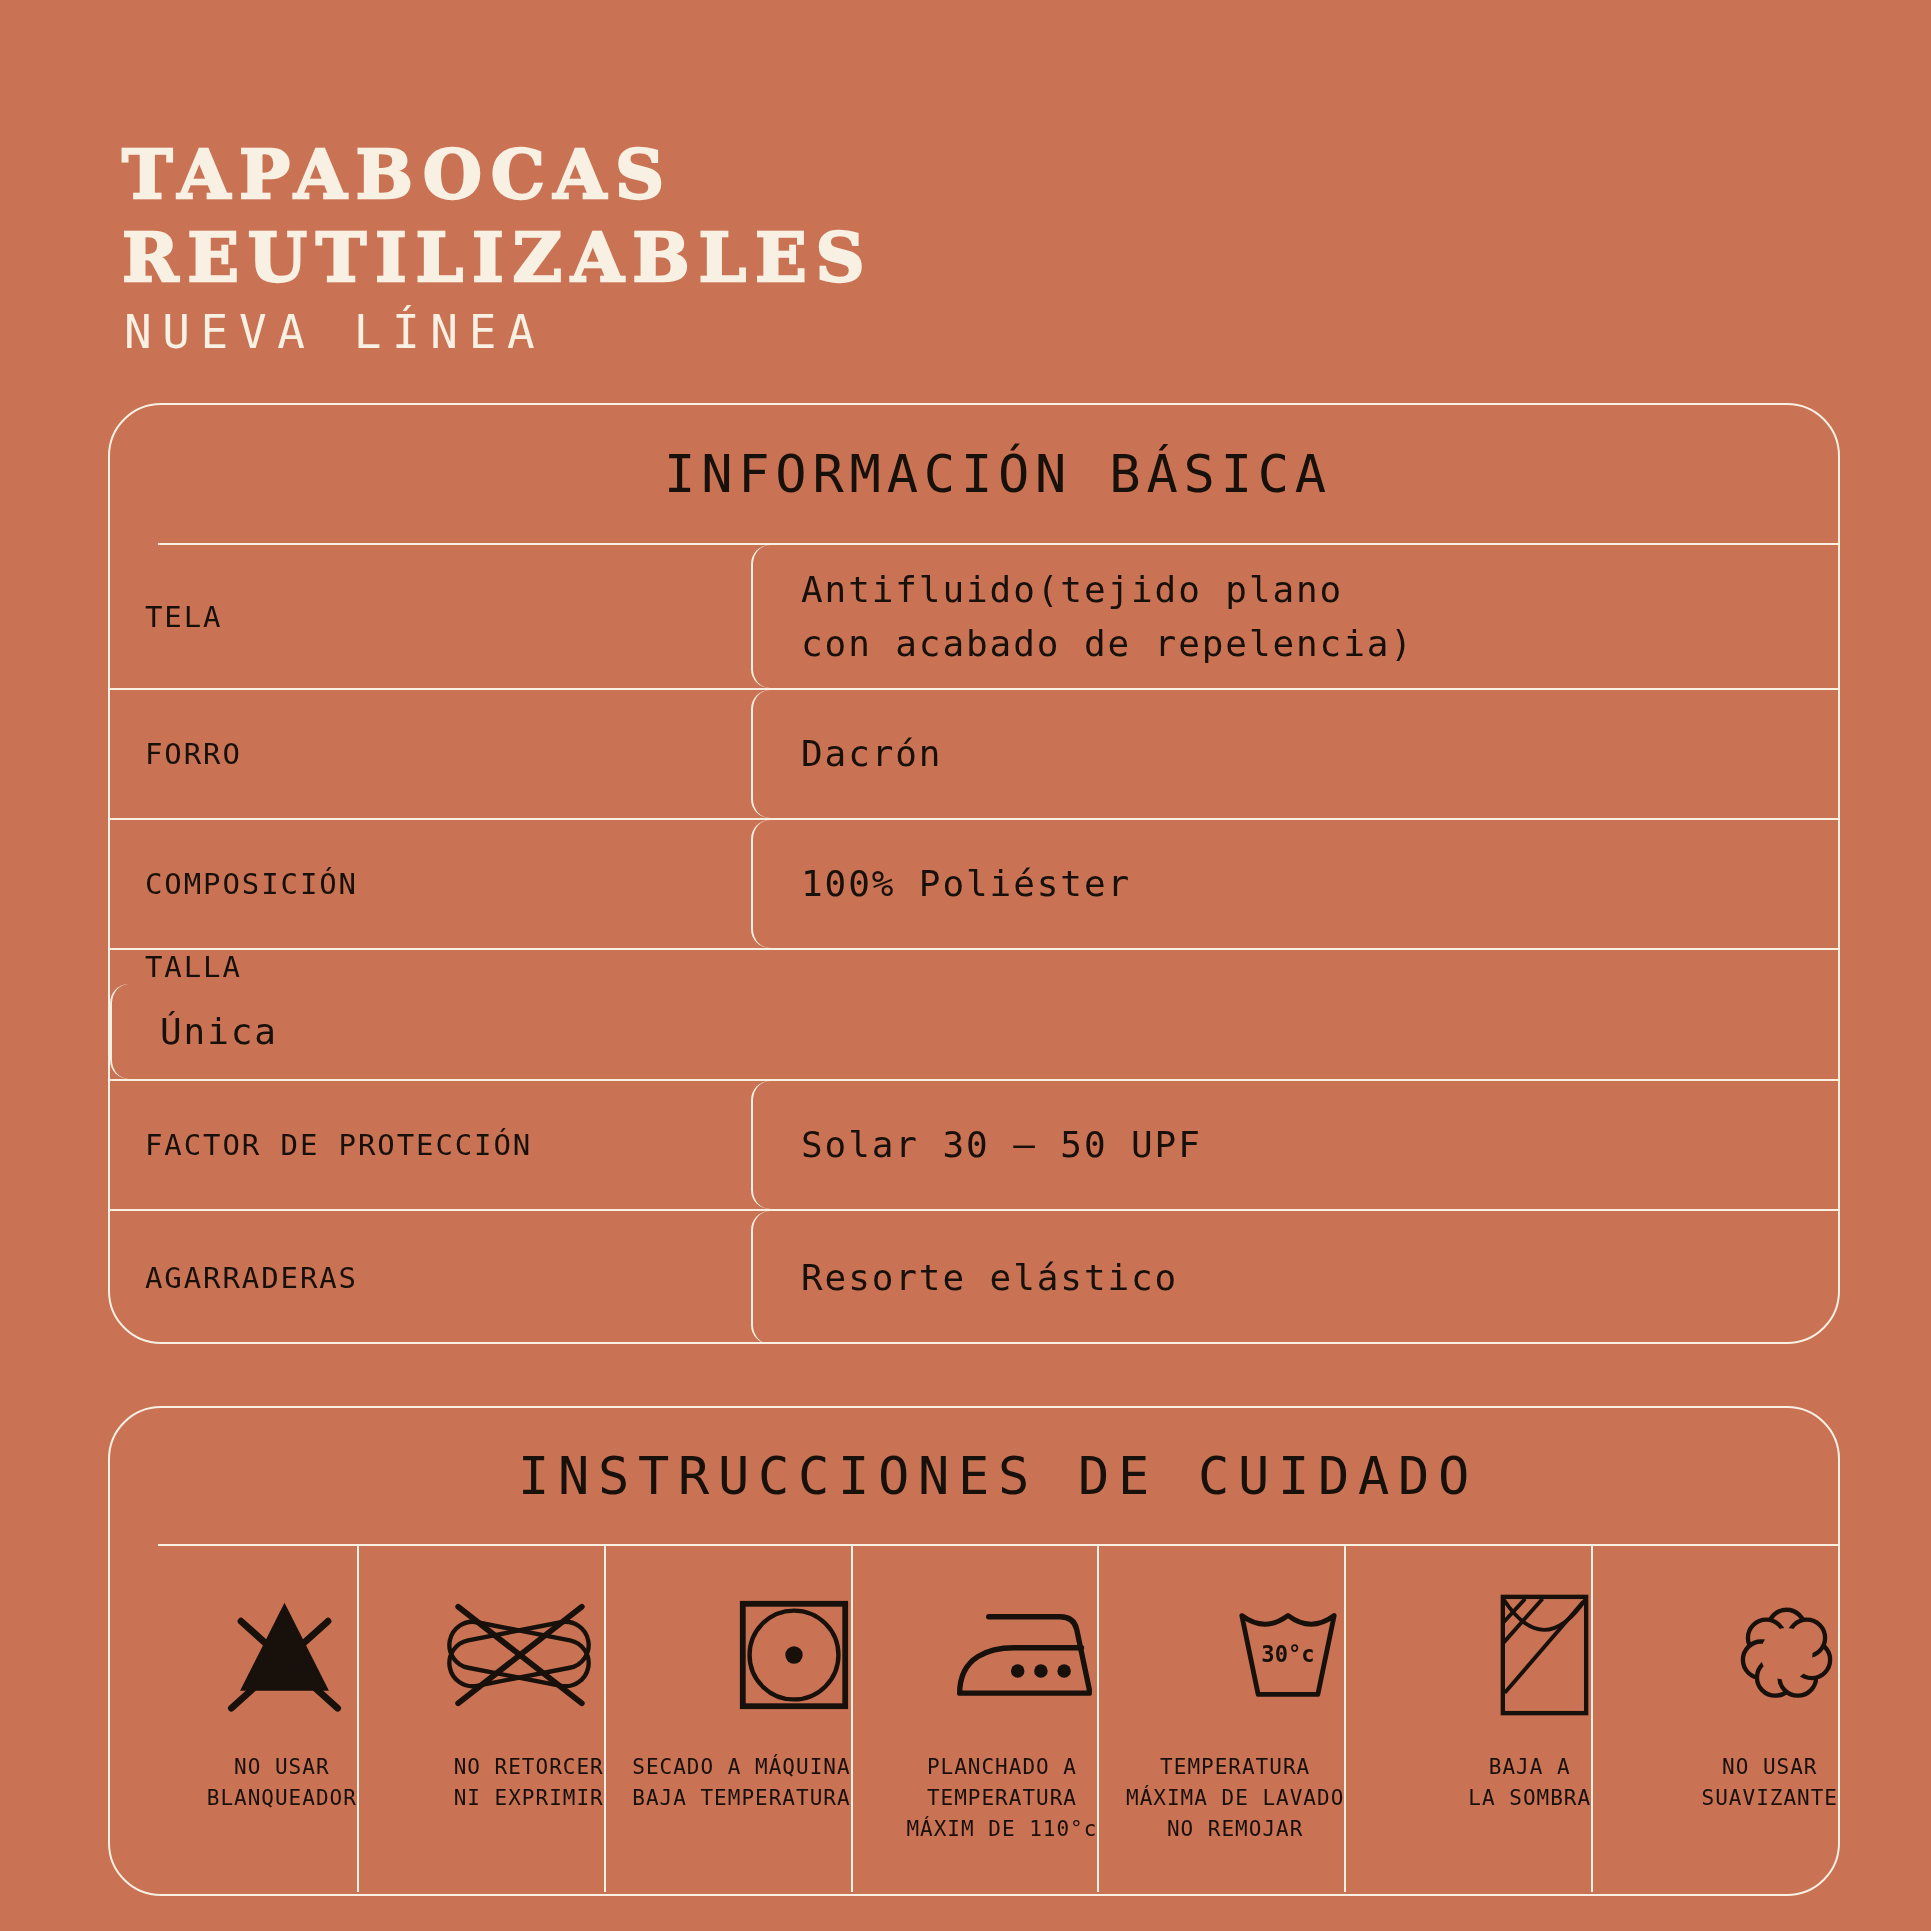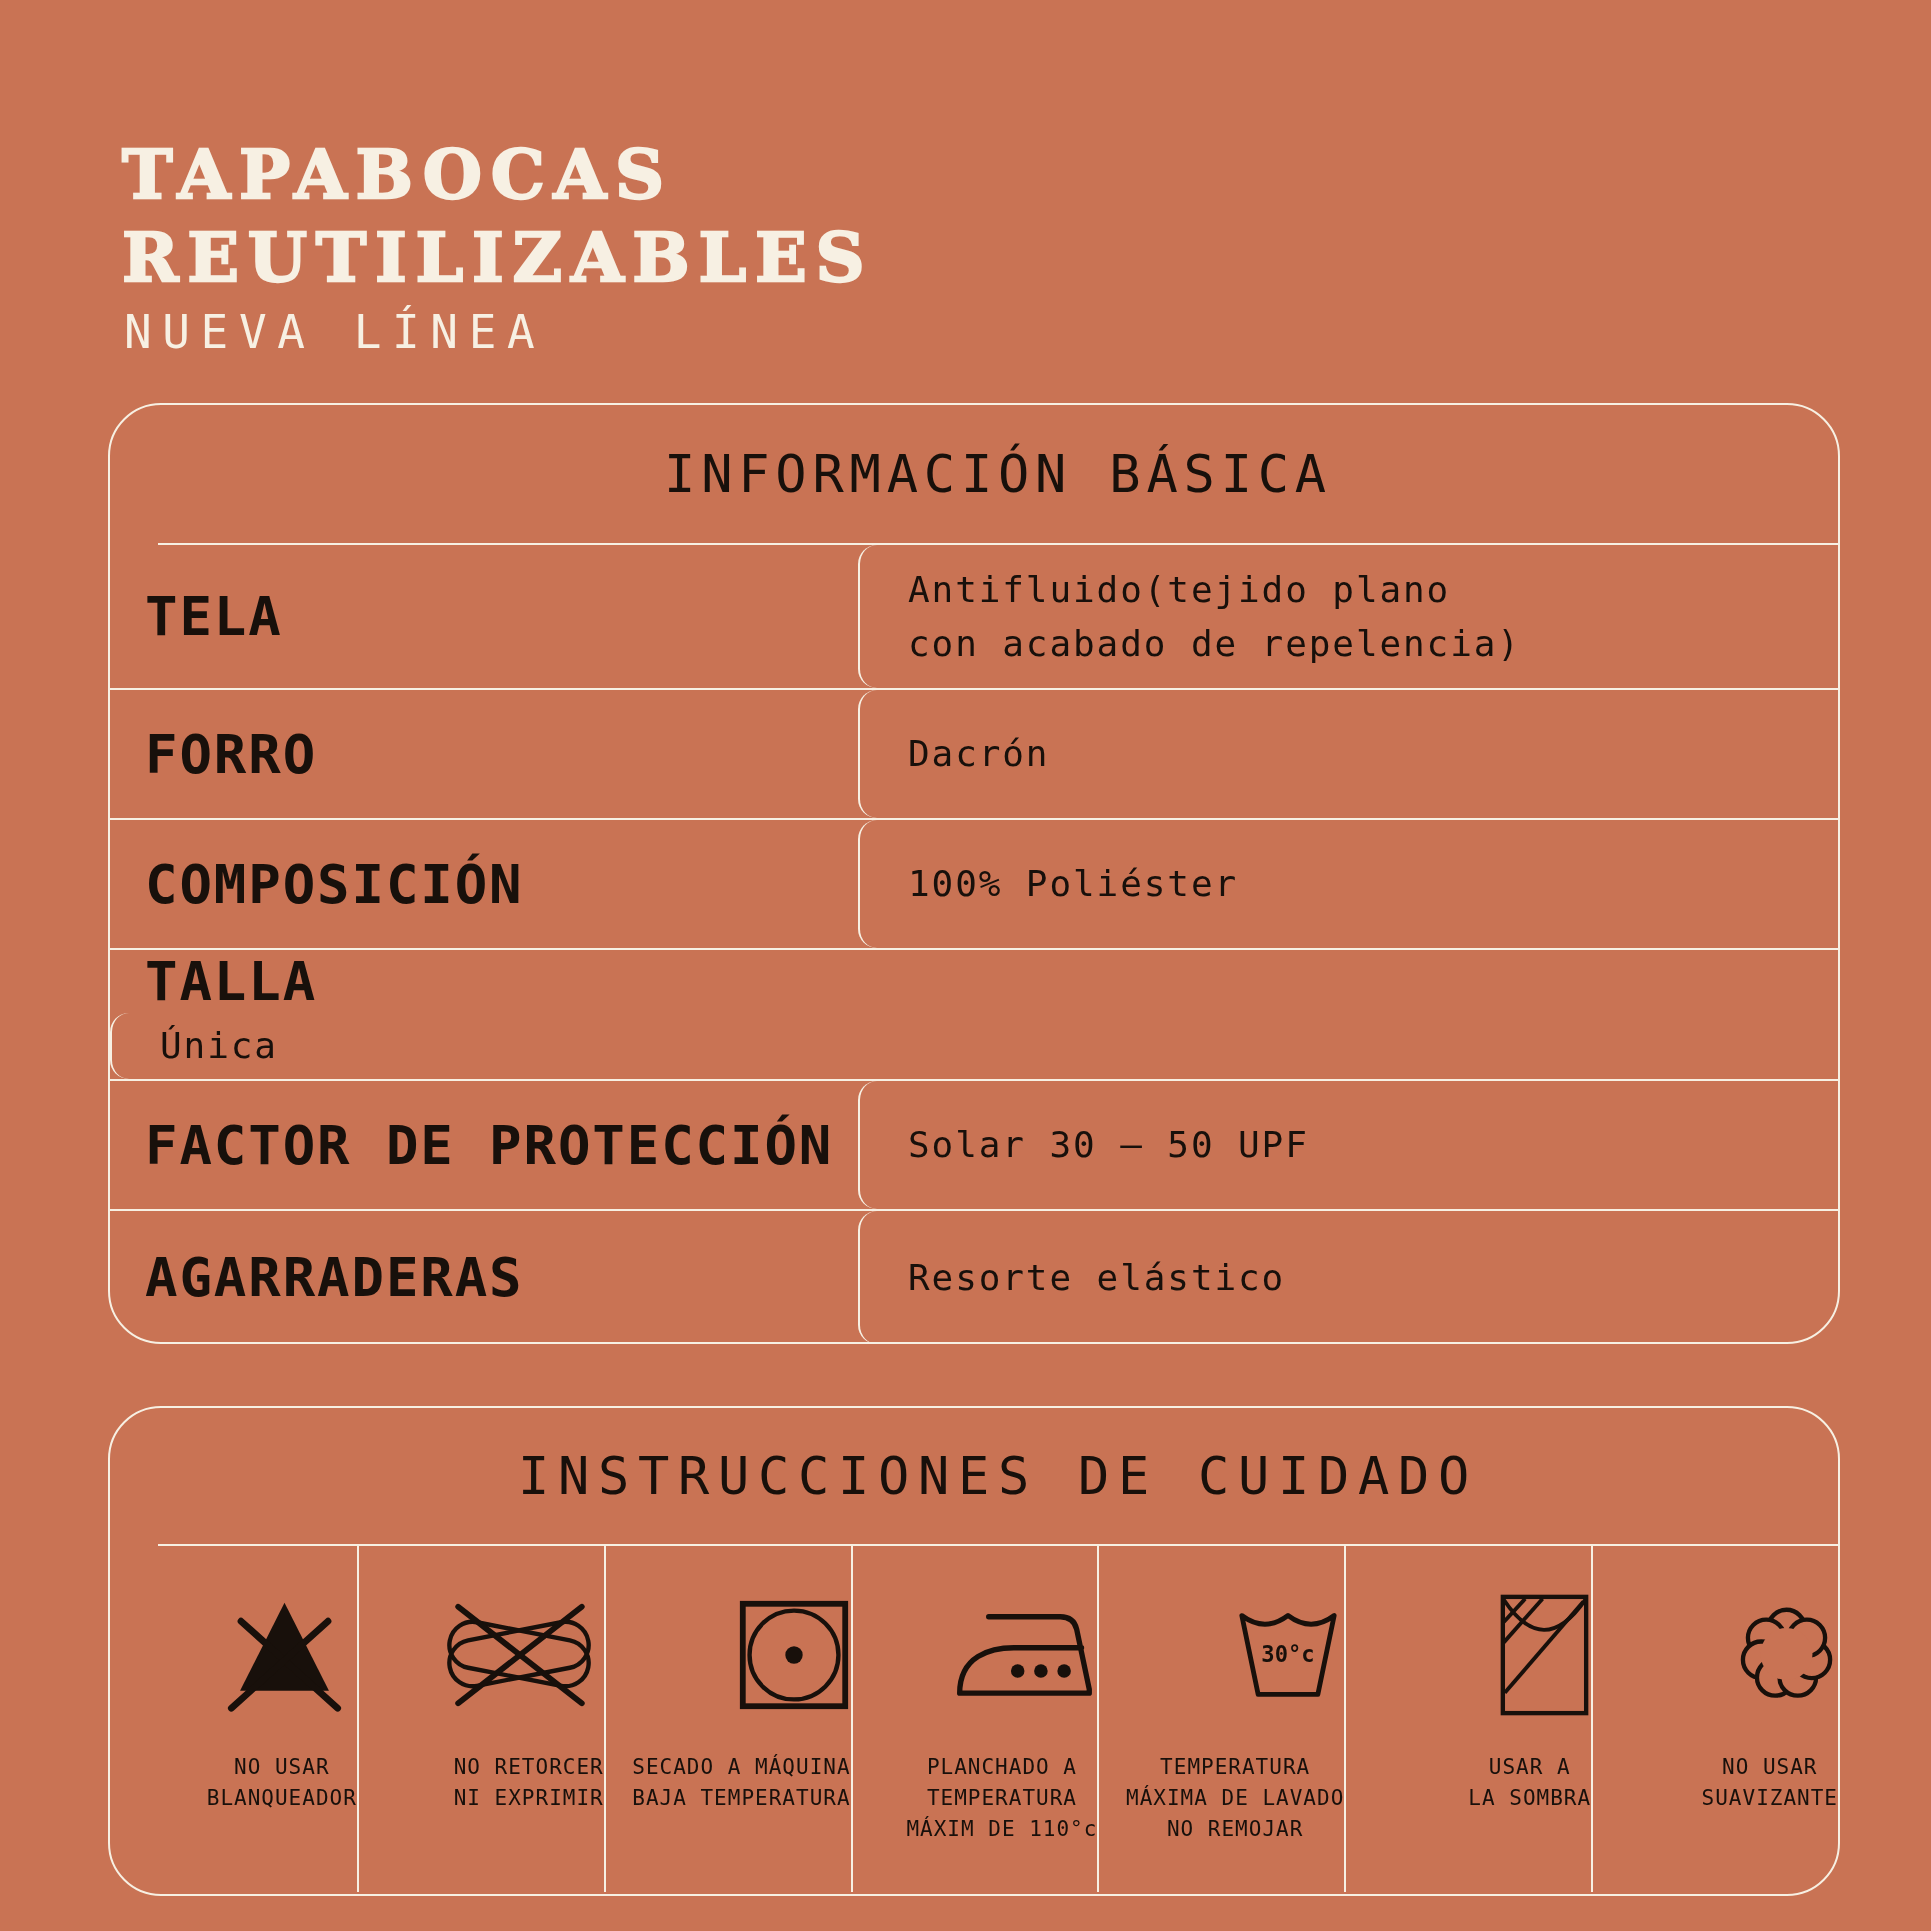--- a/index.html
+++ b/index.html
@@ -66,28 +66,27 @@
     font-size: 52px;
     letter-spacing: 5.8px;
   }
   .info-row {
     display: flex;
     box-sizing: border-box;
     border-bottom: 2.9px solid #F7F0E3;
   }
   .info-row:last-child { border-bottom: none; }
   .info-label {
-    width: 748px;
+    width: 641px;
     box-sizing: border-box;
     display: flex;
     align-items: center;
     padding-left: 35px;
-    font-size: 54px;
+    font-size: 29px;
     letter-spacing: 1.9px;
-    font-weight: bold;
   }
   .info-value {
     flex: 1;
     box-sizing: border-box;
     border-left: 2.9px solid #F7F0E3;
     display: flex;
     align-items: center;
     padding-left: 48px;
     font-size: 36px;
     line-height: 54px;
@@ -257,21 +256,21 @@
           <svg width="93" height="126" viewBox="0 0 96 130">
             <rect x="5" y="5" width="86" height="120" fill="none" stroke="#18100B" stroke-width="4.5"></rect>
             <g fill="none" stroke="#18100B" stroke-width="4">
               <path d="M6,8 Q47,70 90,8"></path>
               <line x1="88" y1="10" x2="7" y2="104"></line>
               <line x1="6" y1="31" x2="28" y2="7"></line>
               <line x1="6" y1="52" x2="46" y2="7"></line>
             </g>
           </svg>
         </div>
-        <div class="care-label">USAR A
+        <div class="care-label">BAJA A
 LA SOMBRA</div>
       </div>
 
       <div class="care-cell">
         <div class="icon-box">
           <svg width="102" height="106" viewBox="0 0 106 110">
             <g fill="#C97354" stroke="#18100B" stroke-width="4.5">
               <circle cx="52.5" cy="27" r="19"></circle>
               <circle cx="31.4" cy="37.2" r="19"></circle>
               <circle cx="26.2" cy="60" r="19"></circle>

